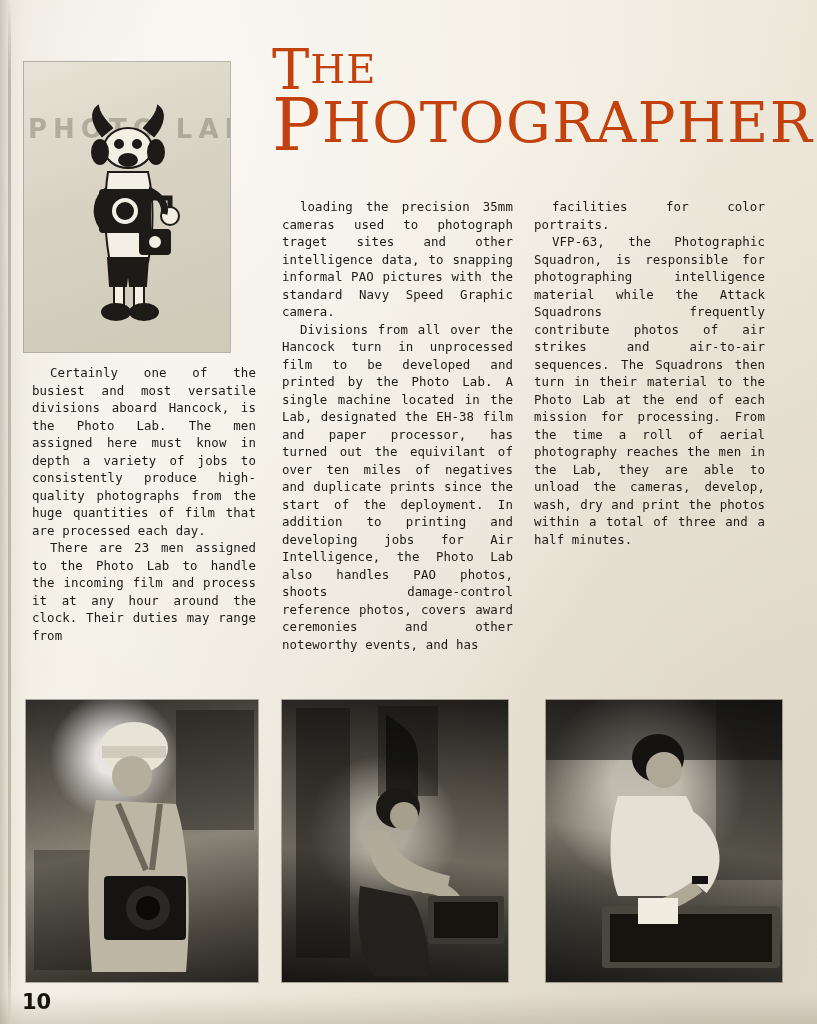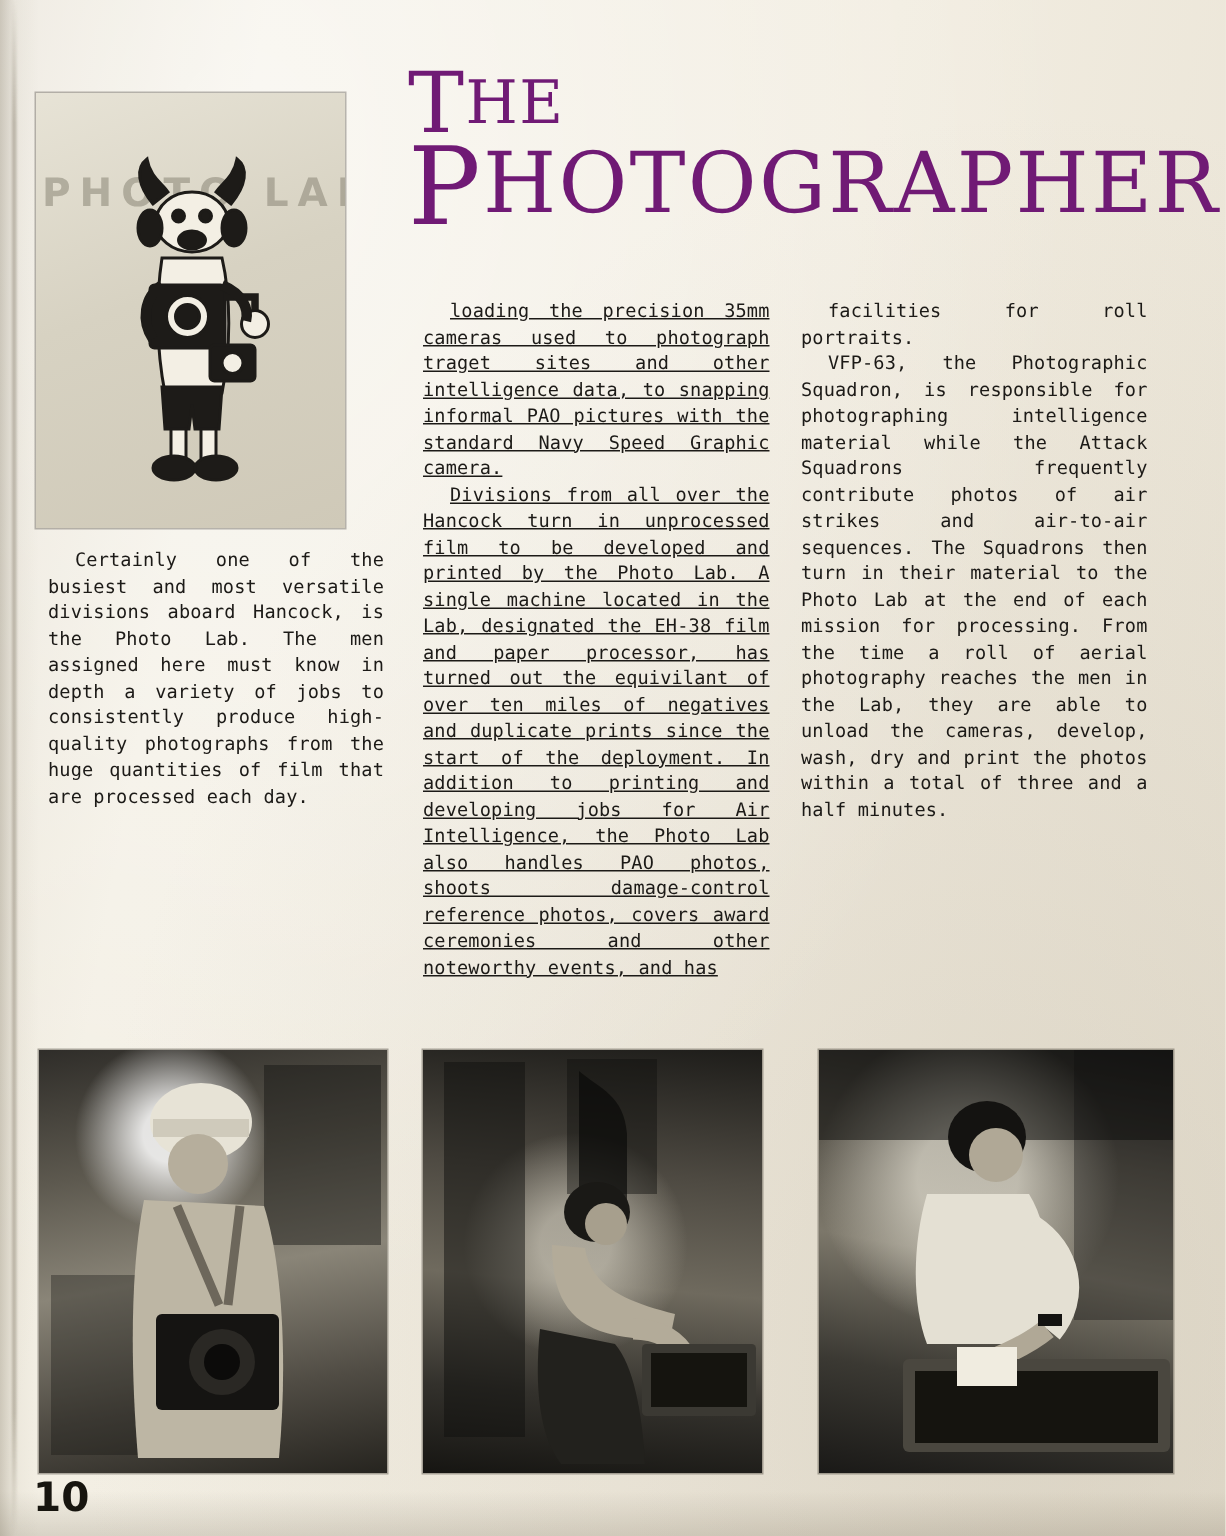--- a/index.html
+++ b/index.html
@@ -83,21 +83,21 @@
     height: 230px;
   }
   .moose svg { display:block; }
 
   
   .headline {
     position: absolute;
     left: 272px;
     top: 48px;
     width: 500px;
-    color: #701a75;
+    color: #c2410c;
     font-family: "DejaVu Serif", serif;
   }
   .headline .the {
     font-size: 40px;
     letter-spacing: 1px;
     line-height: 0.95;
     font-weight: normal;
   }
   .headline .the .dropcap {
     font-size: 56px;
@@ -123,21 +123,21 @@
     font-size: 12.4px;
     line-height: 17.5px;
     text-align: justify;
     text-justify: inter-word;
     letter-spacing: 0.1px;
   }
   .col p { margin: 0 0 0 0; text-indent: 18px; }
   .col p + p { margin-top: 0; }
 
   #col1 { left: 32px;  top: 364px; width: 224px; }
-  #col2 { left: 282px; top: 198px; width: 231px; text-decoration: underline; }
+  #col2 { left: 282px; top: 198px; width: 231px; }
   #col3 { left: 534px; top: 198px; width: 231px; }
 
   
   .photo {
     position: absolute;
     bottom: 42px;
     height: 282px;
     box-shadow: 0 0 0 1px rgba(60,55,45,0.4);
     overflow: hidden;
     background: #4a4740;
@@ -165,21 +165,21 @@
       linear-gradient(190deg, #232220 0%, #57534a 26%, #7c776a 50%, #3b3933 76%, #1a1917 100%);
   }
 
   
   .page-number {
     position: absolute;
     left: 22px;
     bottom: 10px;
     font-family: "DejaVu Sans", sans-serif;
     font-weight: bold;
-    font-size: 27px;
+    font-size: 21px;
     color: #17150f;
   }
 </style>
 </head>
 <body>
 
 <div class="page"></div>
 <div class="edge-left"></div>
 
 <div class="content">
@@ -229,29 +229,30 @@
     </div>
   </div>
 
   <div class="headline">
     <div class="the"><span class="dropcap">T</span><span>HE</span></div>
     <div class="big"><span class="dropcap">P</span><span>HOTOGRAPHERS</span></div>
   </div>
 
   <div class="col" id="col1">
     <p>Certainly one of the busiest and most versatile divisions aboard Hancock, is the Photo Lab. The men assigned here must know in depth a variety of jobs to consistently produce high-quality photographs from the huge quantities of film that are processed each day.</p>
+    <p>There are 23 men assigned to the Photo Lab to handle the incoming film and process it at any hour around the clock. Their duties may range from</p>
   </div>
 
   <div class="col" id="col2">
     <p>loading the precision 35mm cameras used to photograph traget sites and other intelligence data, to snapping informal PAO pictures with the standard Navy Speed Graphic camera.</p>
     <p>Divisions from all over the Hancock turn in unprocessed film to be developed and printed by the Photo Lab. A single machine located in the Lab, designated the EH-38 film and paper processor, has turned out the equivilant of over ten miles of negatives and duplicate prints since the start of the deployment. In addition to printing and developing jobs for Air Intelligence, the Photo Lab also handles PAO photos, shoots damage-control reference photos, covers award ceremonies and other noteworthy events, and has</p>
   </div>
 
   <div class="col" id="col3">
-    <p>facilities for roll portraits.</p>
+    <p>facilities for color portraits.</p>
     <p>VFP-63, the Photographic Squadron, is responsible for photographing intelligence material while the Attack Squadrons frequently contribute photos of air strikes and air-to-air sequences. The Squadrons then turn in their material to the Photo Lab at the end of each mission for processing. From the time a roll of aerial photography reaches the men in the Lab, they are able to unload the cameras, develop, wash, dry and print the photos within a total of three and a half minutes.</p>
   </div>
 
   <div class="photo" id="photo-camera">
     <div class="ph-inner">
       <svg viewBox="0 0 232 282" width="232" height="282" style="position:absolute;inset:0;">
 
         <rect x="0" y="0" width="232" height="282" fill="none"></rect>
         <rect x="150" y="10" width="78" height="120" fill="rgba(20,20,18,0.45)"></rect>
         <rect x="8" y="150" width="60" height="120" fill="rgba(20,20,18,0.35)"></rect>

